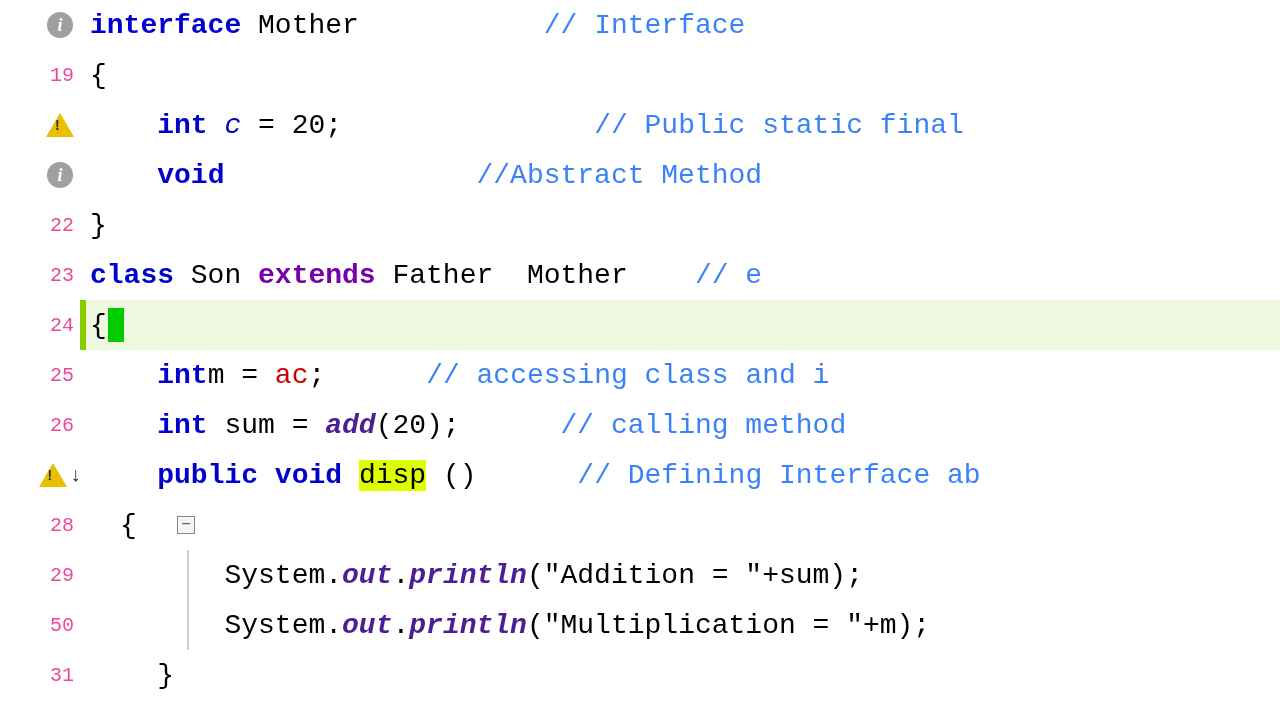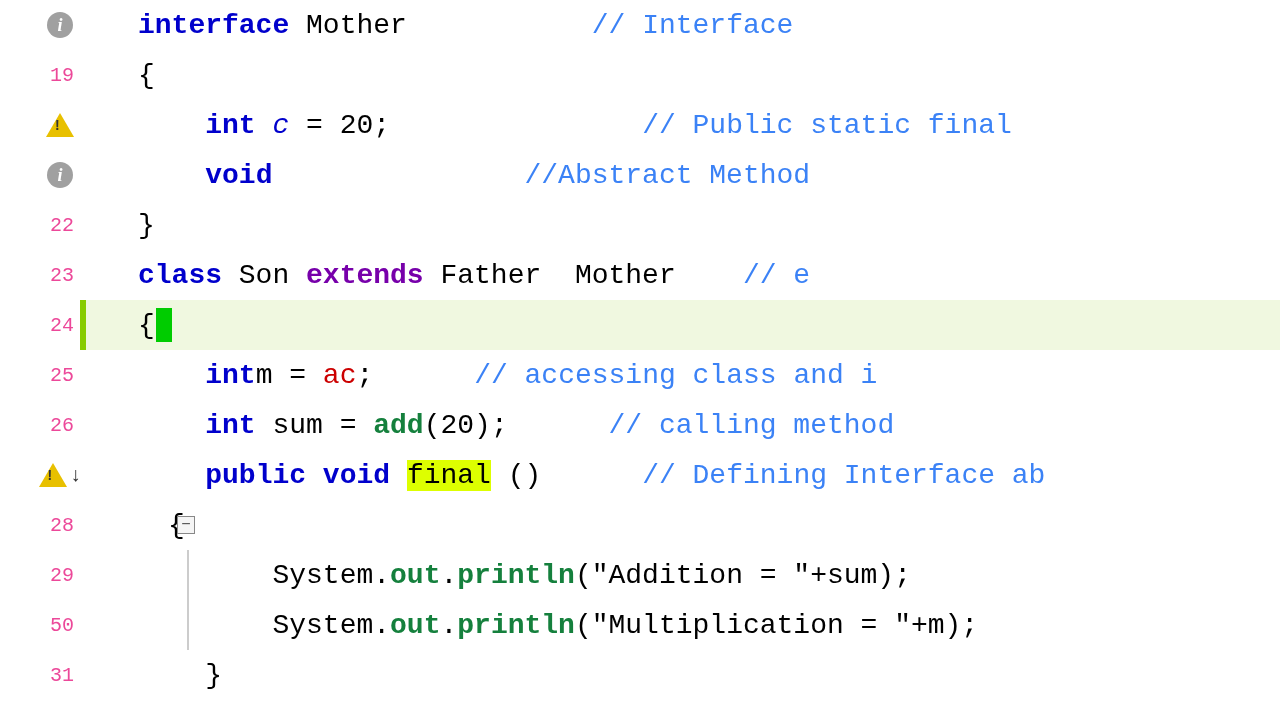--- a/index.html
+++ b/index.html
@@ -126,28 +126,27 @@
       background: #f0f8e0;
     }
 
     .code-content {
       font-family: 'Courier New', Courier, monospace;
       font-size: 28px;
       white-space: pre;
       color: #000000;
       display: flex;
       align-items: center;
-      margin-left: 48px;
     }
 
     .kw-blue { color: #0000cc; font-weight: bold; }
     .kw-purple { color: #7700aa; font-weight: bold; }
     .kw-red { color: #cc0000; }
     .comment { color: #3b82f6; }
-    .method-green { color: #15803d; font-weight: bold; }
+    .method-green { color: #4c1d95; font-weight: bold; font-style: italic; }
     .highlight-yellow { background-color: #ddff00; color: #000; }
     .italic-var { color: #0000cc; font-style: italic; }
 
     .cursor-block {
       display: inline-block;
       width: 16px;
       height: 34px;
       background: #00cc00;
       vertical-align: middle;
       margin-left: 1px;
@@ -296,21 +295,21 @@
     </div>
 
     <div class="code-row">
       <span class="code-content">
         <span>    </span><span class="kw-blue">int</span><span> sum = </span><span class="method-green">add</span><span>(20);</span><span>      </span><span class="comment">// calling method</span>
       </span>
     </div>
 
     <div class="code-row">
       <span class="code-content">
-        <span>    </span><span class="kw-blue">public</span><span> </span><span class="kw-blue">void</span><span> </span><span class="highlight-yellow">final</span><span> ()</span><span>      </span><span class="comment">// Defining Interface ab</span>
+        <span>    </span><span class="kw-blue">public</span><span> </span><span class="kw-blue">void</span><span> </span><span class="highlight-yellow">disp</span><span> ()</span><span>      </span><span class="comment">// Defining Interface ab</span>
       </span>
     </div>
 
     <div class="code-row" style="position:relative;">
       <div class="fold-box">−</div>
       <span class="code-content" style="padding-left: 30px;">
         <span>{</span>
       </span>
     </div>
 

